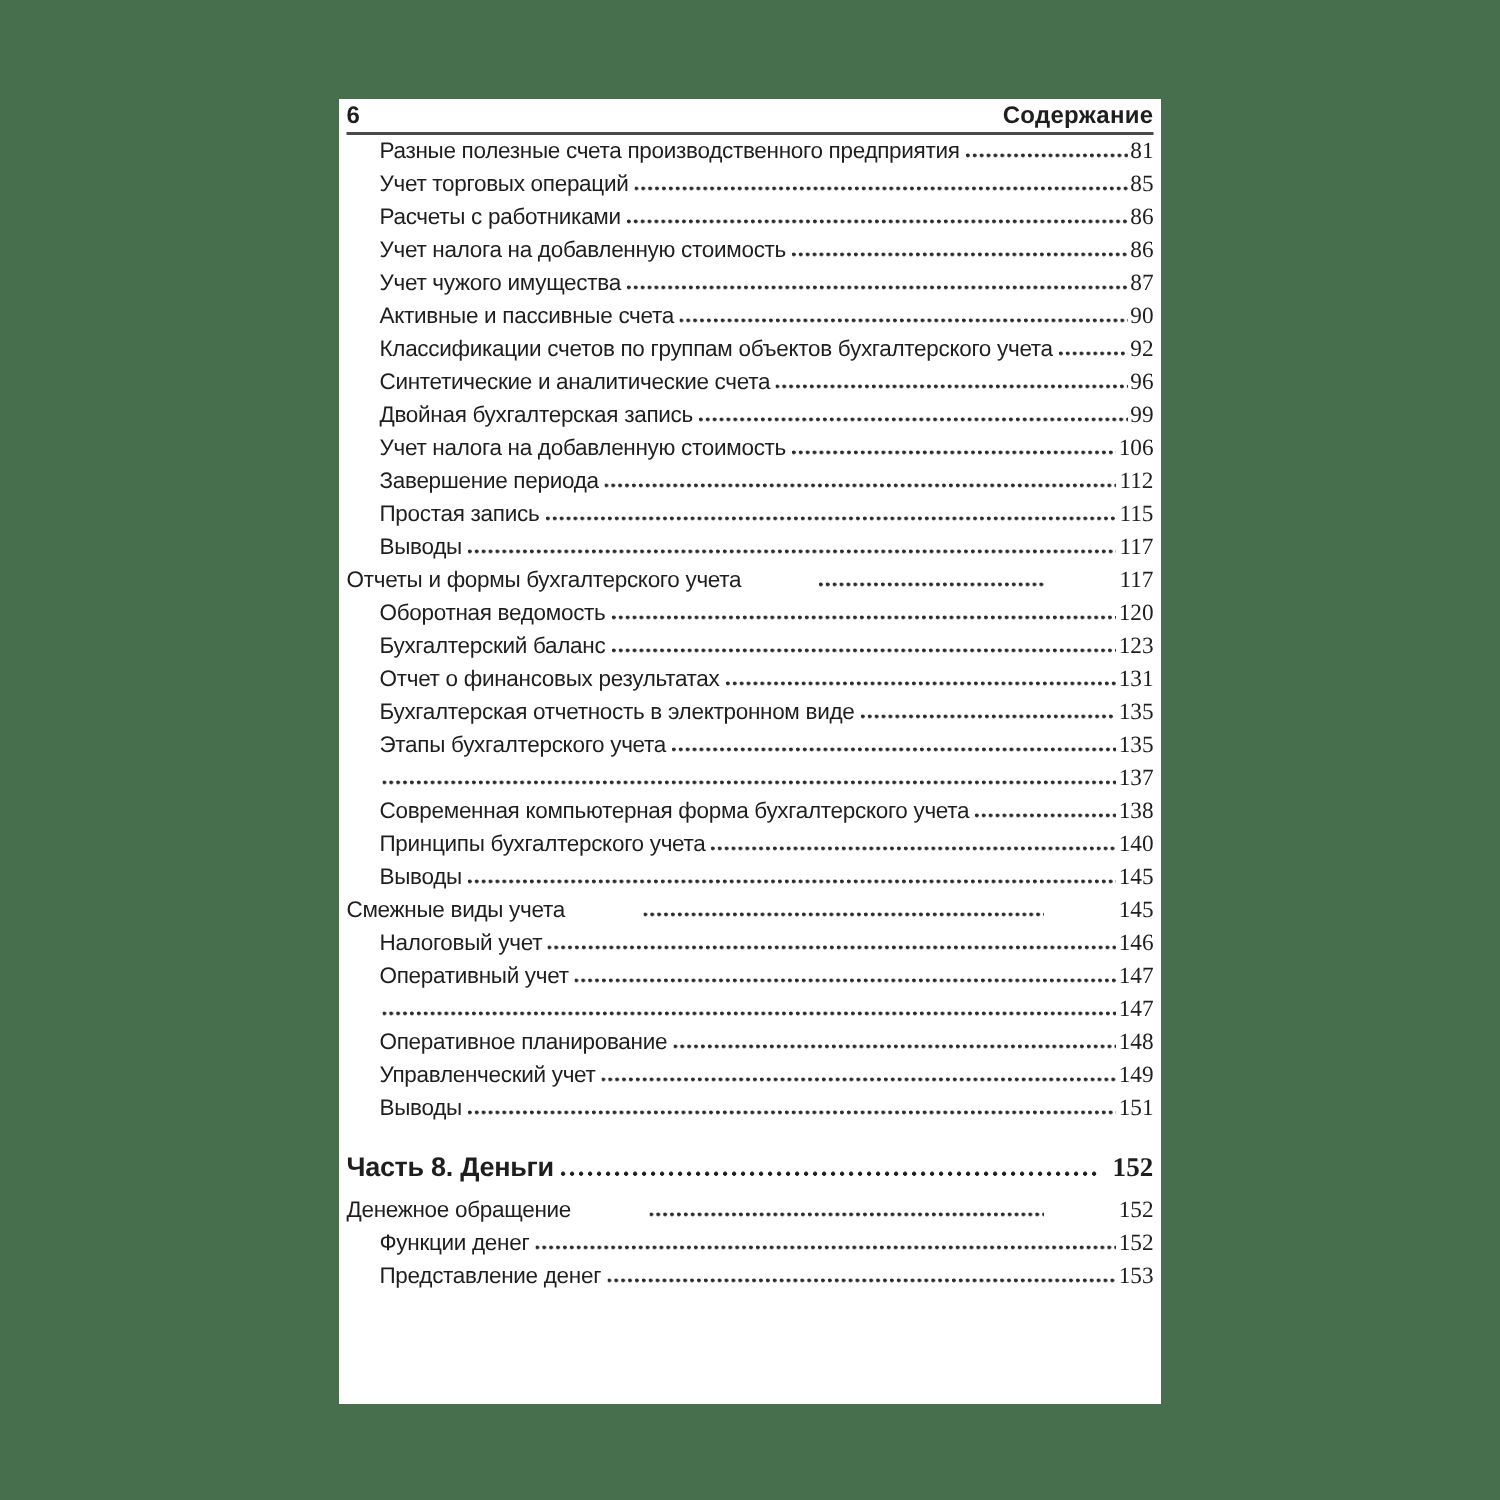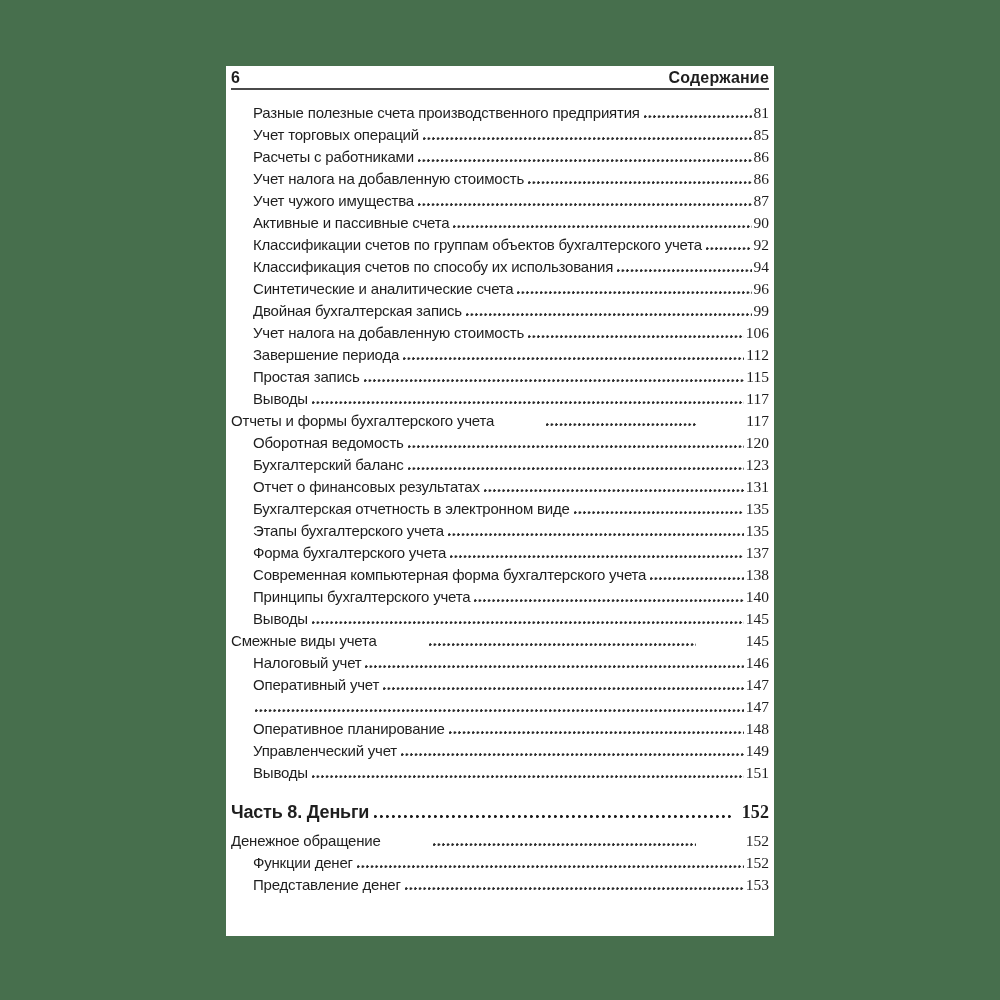--- a/index.html
+++ b/index.html
@@ -26,21 +26,20 @@
     line-height: 19px;
   }
   .page-num-header { font-weight: bold; }
   .header-title { font-weight: bold; letter-spacing: 0.2px; }
   .header-rule {
     border: none;
     border-top: 2px solid #4a4a4a;
     margin-top: 1px;
   }
   .toc {
-    margin-top: 12px;
   }
   .toc-row {
     display: flex;
     align-items: baseline;
     height: 22px;
     font-size: 15px;
     line-height: 22px;
     white-space: nowrap;
   }
   .toc-row .label {
@@ -123,25 +122,20 @@
         <span class="label">Активные и пассивные счета</span>
         <span class="dots"></span>
         <span class="num">90</span>
       </div>
       <div class="toc-row lvl2">
         <span class="label">Классификации счетов по группам объектов бухгалтерского учета</span>
         <span class="dots"></span>
         <span class="num">92</span>
       </div>
       <div class="toc-row lvl2">
-        <span class="label">Классификация счетов по способу их использования</span>
-        <span class="dots"></span>
-        <span class="num">94</span>
-      </div>
-      <div class="toc-row lvl2">
         <span class="label">Синтетические и аналитические счета</span>
         <span class="dots"></span>
         <span class="num">96</span>
       </div>
       <div class="toc-row lvl2">
         <span class="label">Двойная бухгалтерская запись</span>
         <span class="dots"></span>
         <span class="num">99</span>
       </div>
       <div class="toc-row lvl2">
@@ -188,21 +182,20 @@
         <span class="label">Бухгалтерская отчетность в электронном виде</span>
         <span class="dots"></span>
         <span class="num">135</span>
       </div>
       <div class="toc-row lvl2">
         <span class="label">Этапы бухгалтерского учета</span>
         <span class="dots"></span>
         <span class="num">135</span>
       </div>
       <div class="toc-row lvl2">
-        <span class="label">Форма бухгалтерского учета</span>
         <span class="dots"></span>
         <span class="num">137</span>
       </div>
       <div class="toc-row lvl2">
         <span class="label">Современная компьютерная форма бухгалтерского учета</span>
         <span class="dots"></span>
         <span class="num">138</span>
       </div>
       <div class="toc-row lvl2">
         <span class="label">Принципы бухгалтерского учета</span>

